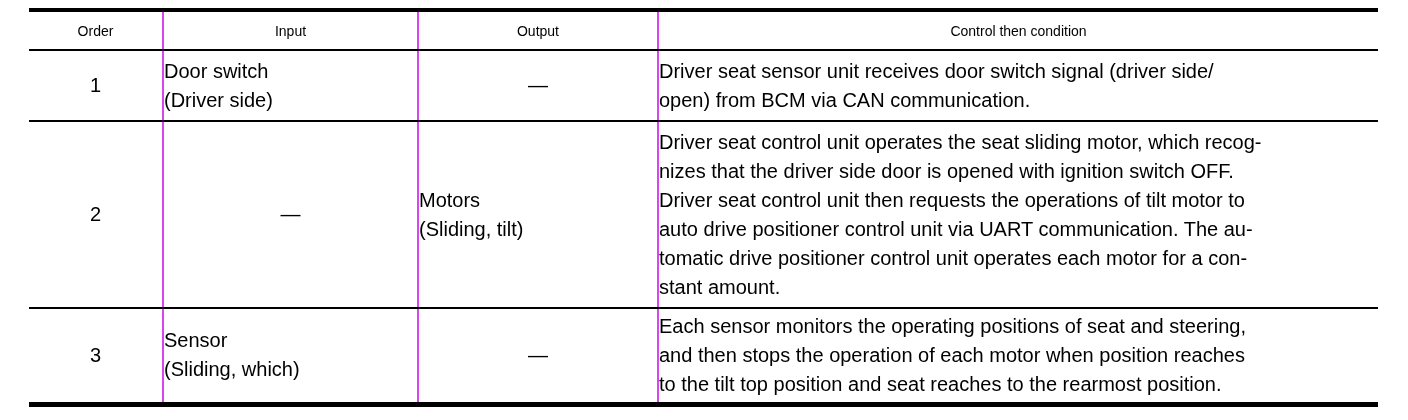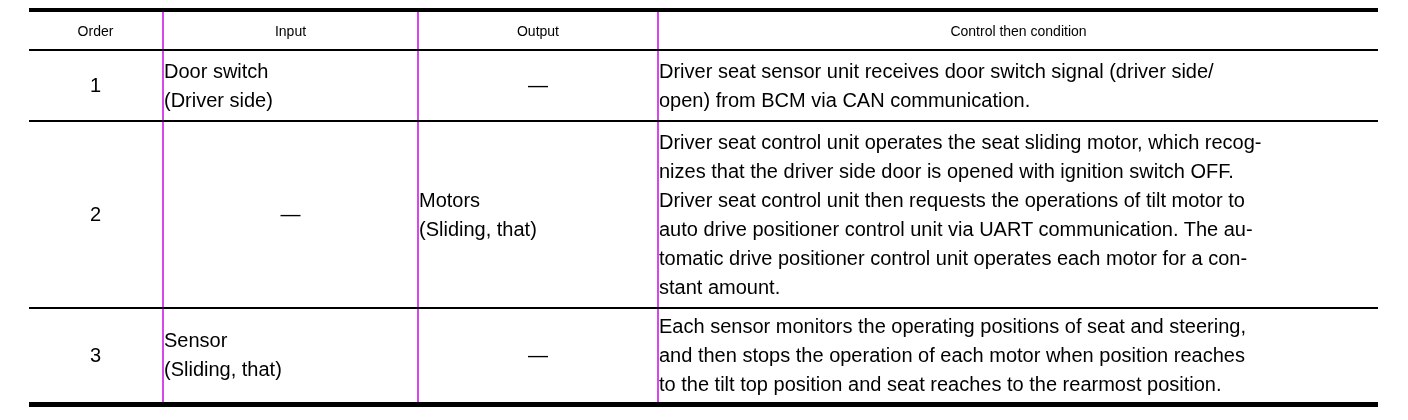--- a/index.html
+++ b/index.html
@@ -86,32 +86,32 @@
         <td class="cell-left">Door switch
 (Driver side)</td>
         <td class="cell-center dash">—</td>
         <td class="cell-left">Driver seat sensor unit receives door switch signal (driver side/
 open) from BCM via CAN communication.</td>
       </tr>
       <tr class="row-2">
         <td class="cell-center">2</td>
         <td class="cell-center dash">—</td>
         <td class="cell-left">Motors
-(Sliding, that)</td>
+(Sliding, tilt)</td>
         <td class="cell-left">Driver seat control unit operates the seat sliding motor, which recog-
 nizes that the driver side door is opened with ignition switch OFF.
 Driver seat control unit then requests the operations of tilt motor to
 auto drive positioner control unit via UART communication. The au-
 tomatic drive positioner control unit operates each motor for a con-
 stant amount.</td>
       </tr>
       <tr class="row-3">
         <td class="cell-center">3</td>
         <td class="cell-left">Sensor
-(Sliding, that)</td>
+(Sliding, which)</td>
         <td class="cell-center dash">—</td>
         <td class="cell-left">Each sensor monitors the operating positions of seat and steering,
 and then stops the operation of each motor when position reaches
 to the tilt top position and seat reaches to the rearmost position.</td>
       </tr>
     </tbody>
   </table>
 </div>
 
 </body></html>

